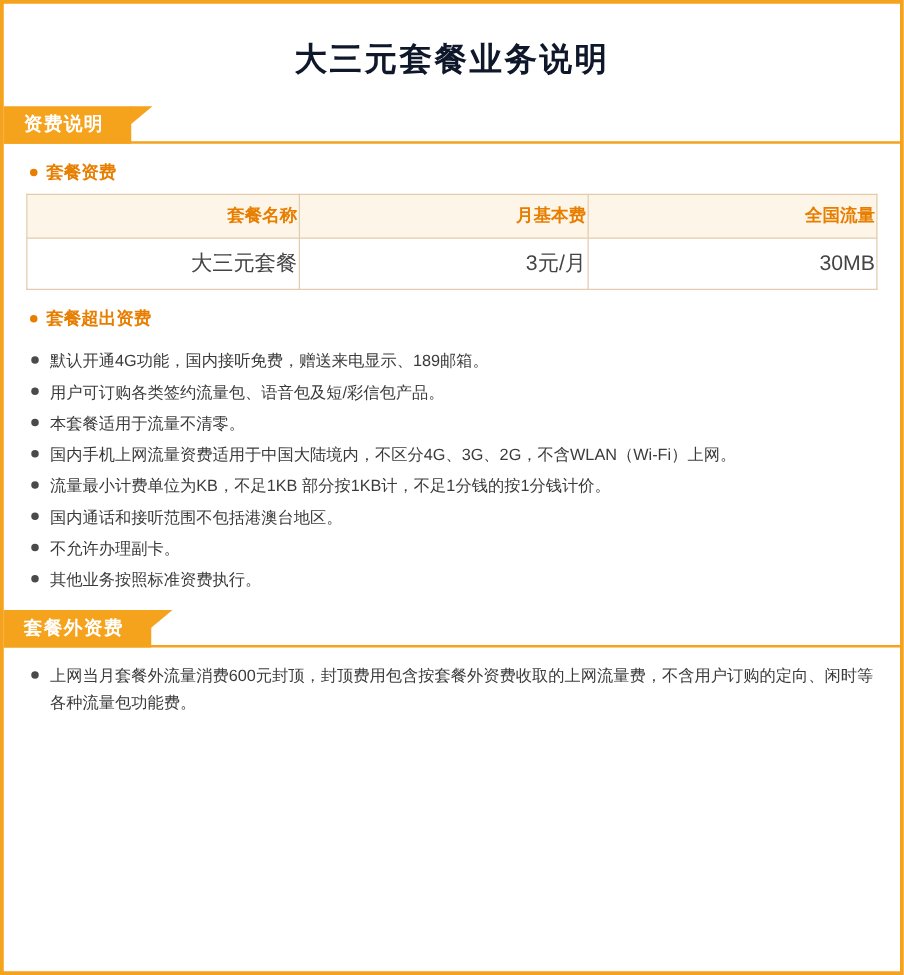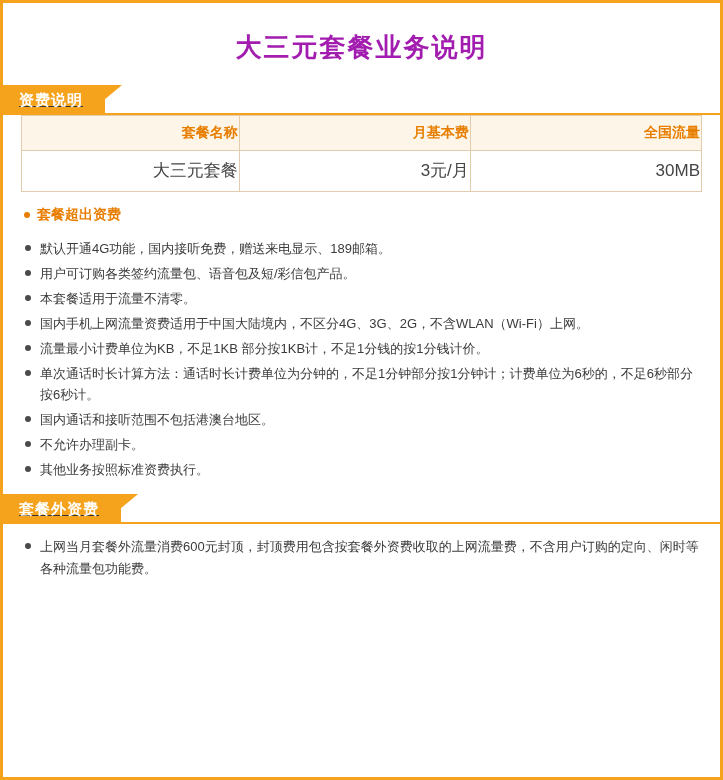--- a/index.html
+++ b/index.html
@@ -17,34 +17,33 @@
   .page {
     position: relative;
     width: 723px;
     height: 780px;
     box-sizing: border-box;
     border: 3px solid #f5a21c;
     background: #ffffff;
   }
   .title {
     text-align: center;
-    color: #a21caf;
+    color: #0f172a;
     font-size: 26px;
     font-weight: bold;
     letter-spacing: 2px;
     padding-top: 27px;
     padding-bottom: 6px;
   }
   .section-banner {
     position: relative;
     margin-top: 14px;
     height: 30px;
     display: flex;
     align-items: center;
-    text-decoration: underline;
   }
   .banner-bar {
     position: relative;
     background: #f5a21c;
     color: #ffffff;
     font-size: 15px;
     font-weight: bold;
     padding: 0 22px 0 16px;
     height: 30px;
     line-height: 30px;
@@ -151,20 +150,24 @@
   <div class="title">大三元套餐业务说明</div>
 
   <div class="section-banner">
     <div class="banner-line"></div>
     <div class="banner-bar">资费说明</div>
     <div class="banner-arrow"></div>
   </div>
 
   <div class="content">
 
+    <div class="sub-heading">
+      <span class="dot"></span>
+      <span>套餐资费</span>
+    </div>
 
     <table class="fee">
       <thead>
         <tr>
           <th style="width:32%">套餐名称</th>
           <th style="width:34%">月基本费</th>
           <th style="width:34%">全国流量</th>
         </tr>
       </thead>
       <tbody>
@@ -181,21 +184,20 @@
       <span>套餐超出资费</span>
     </div>
 
 
     <div class="notes">
       <div class="note-item">默认开通4G功能，国内接听免费，赠送来电显示、189邮箱。</div>
       <div class="note-item">用户可订购各类签约流量包、语音包及短/彩信包产品。</div>
       <div class="note-item">本套餐适用于流量不清零。</div>
       <div class="note-item">国内手机上网流量资费适用于中国大陆境内，不区分4G、3G、2G，不含WLAN（Wi-Fi）上网。</div>
       <div class="note-item">流量最小计费单位为KB，不足1KB 部分按1KB计，不足1分钱的按1分钱计价。</div>
-      <div class="note-item">单次通话时长计算方法：通话时长计费单位为分钟的，不足1分钟部分按1分钟计；计费单位为6秒的，不足6秒部分按6秒计。</div>
       <div class="note-item">国内通话和接听范围不包括港澳台地区。</div>
       <div class="note-item">不允许办理副卡。</div>
       <div class="note-item">其他业务按照标准资费执行。</div>
     </div>
   </div>
 
   <div class="section-banner">
     <div class="banner-line"></div>
     <div class="banner-bar">套餐外资费</div>
     <div class="banner-arrow"></div>

